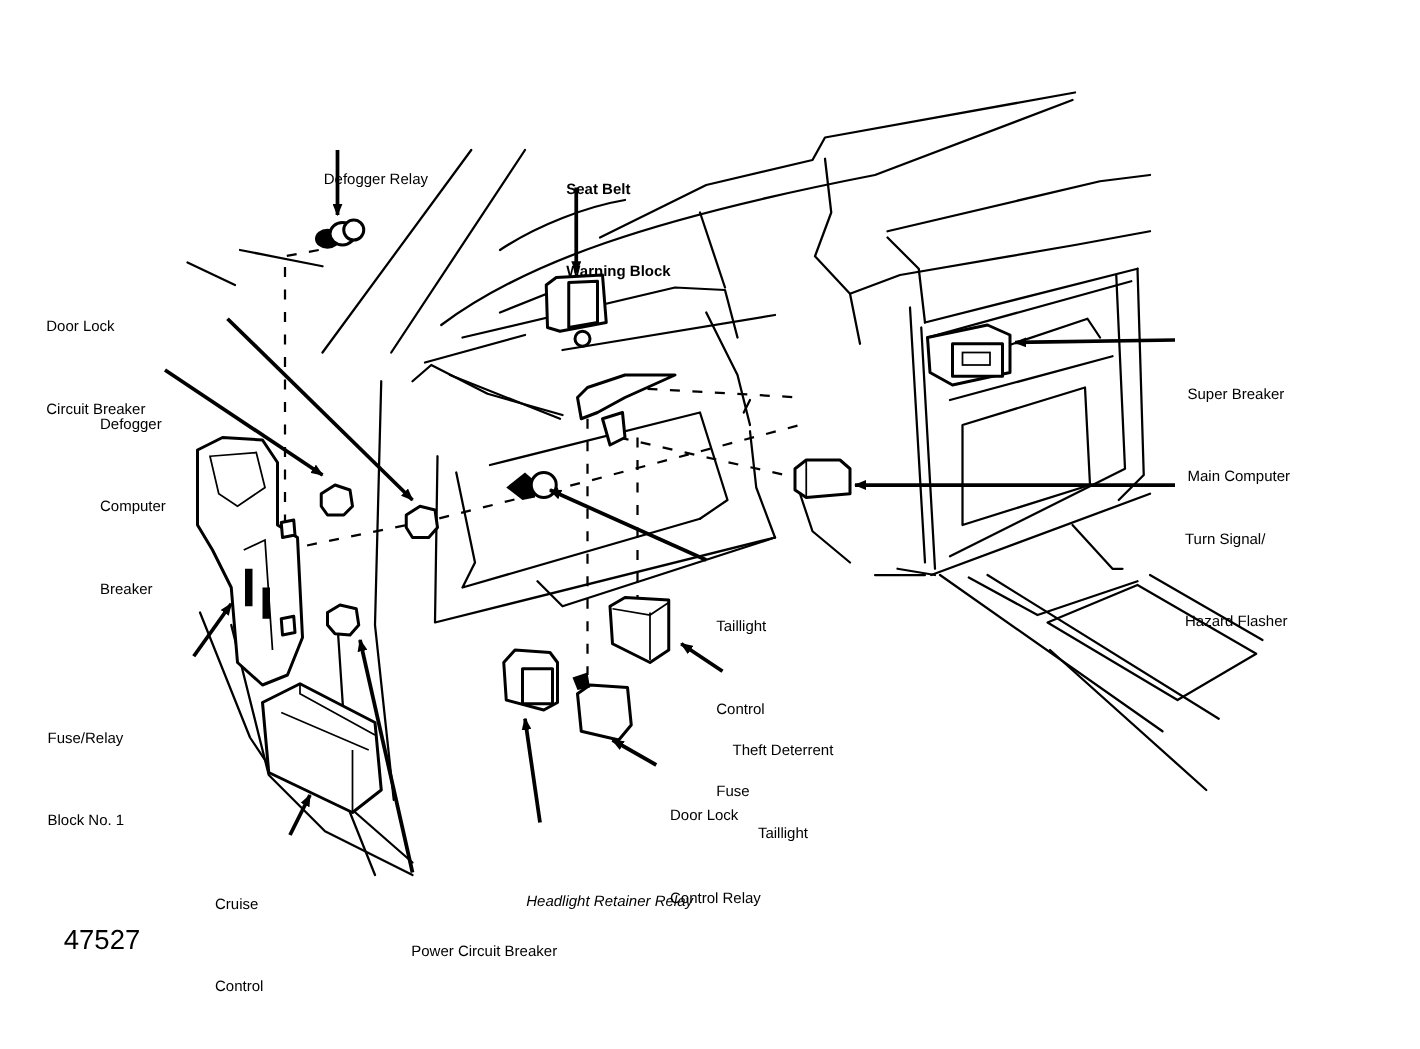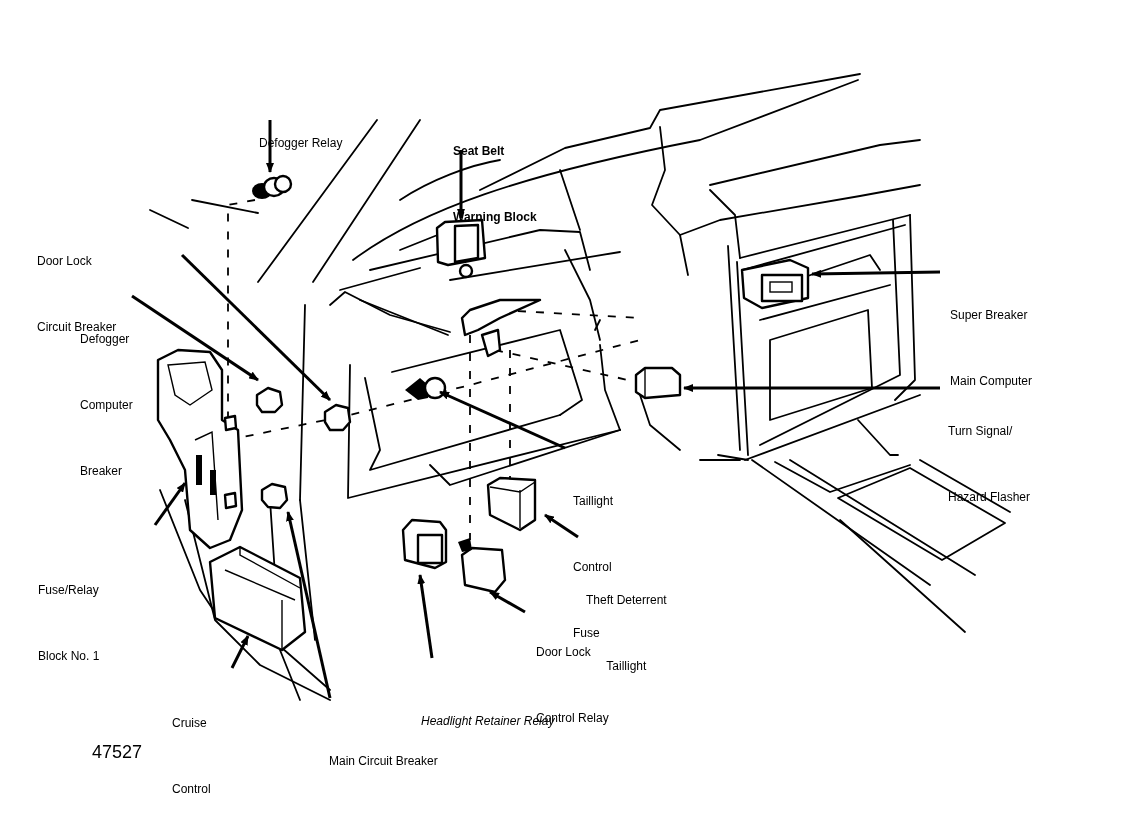--- a/index.html
+++ b/index.html
@@ -1,21 +1,21 @@
 <!DOCTYPE html>
 <html><head>
 <meta charset="utf-8">
 <style>
   html, body { margin: 0; padding: 0; background: #ffffff; }
   body { width: 1136px; height: 839px; position: relative; overflow: hidden;
          font-family: "Liberation Sans", sans-serif; color: #000; }
   #art { position: absolute; left: 0; top: 0; width: 1136px; height: 839px; }
   .lbl { position: absolute; font-size: 12px; line-height: 22px; white-space: pre; color: #000; }
   .lbl span { display: block; }
-  .fig { position: absolute; font-size: 18px; margin-left: 41px; }
+  .fig { position: absolute; font-size: 22px; }
   .ln { fill: none; stroke: #000; stroke-width: 1.8; stroke-linecap: round; stroke-linejoin: round; }
   .thin { fill: none; stroke: #000; stroke-width: 1.4; }
   .dash { fill: none; stroke: #000; stroke-width: 1.8; stroke-dasharray: 8 10; }
   .lead { fill: none; stroke: #000; stroke-width: 3; }
   .part { fill: #fff; stroke: #000; stroke-width: 2.4; stroke-linejoin: round; }
   .dark { fill: #000; }
 </style>
 </head>
 <body>
 
@@ -246,16 +246,16 @@
   <span>Headlight Retainer Relay</span>
 </div>
 
 <div class="lbl" style="left:172px; top:668px;">
   <span>Cruise</span>
   <span>Control</span>
   
 </div>
 
 <div class="lbl" style="left:329px; top:706px;">
-  <span>Main Circuit Breaker</span>
+  <span>Power Circuit Breaker</span>
 </div>
 
 <div class="lbl fig" style="left:51px; top:741px;">47527</div>
 
 </body></html>

